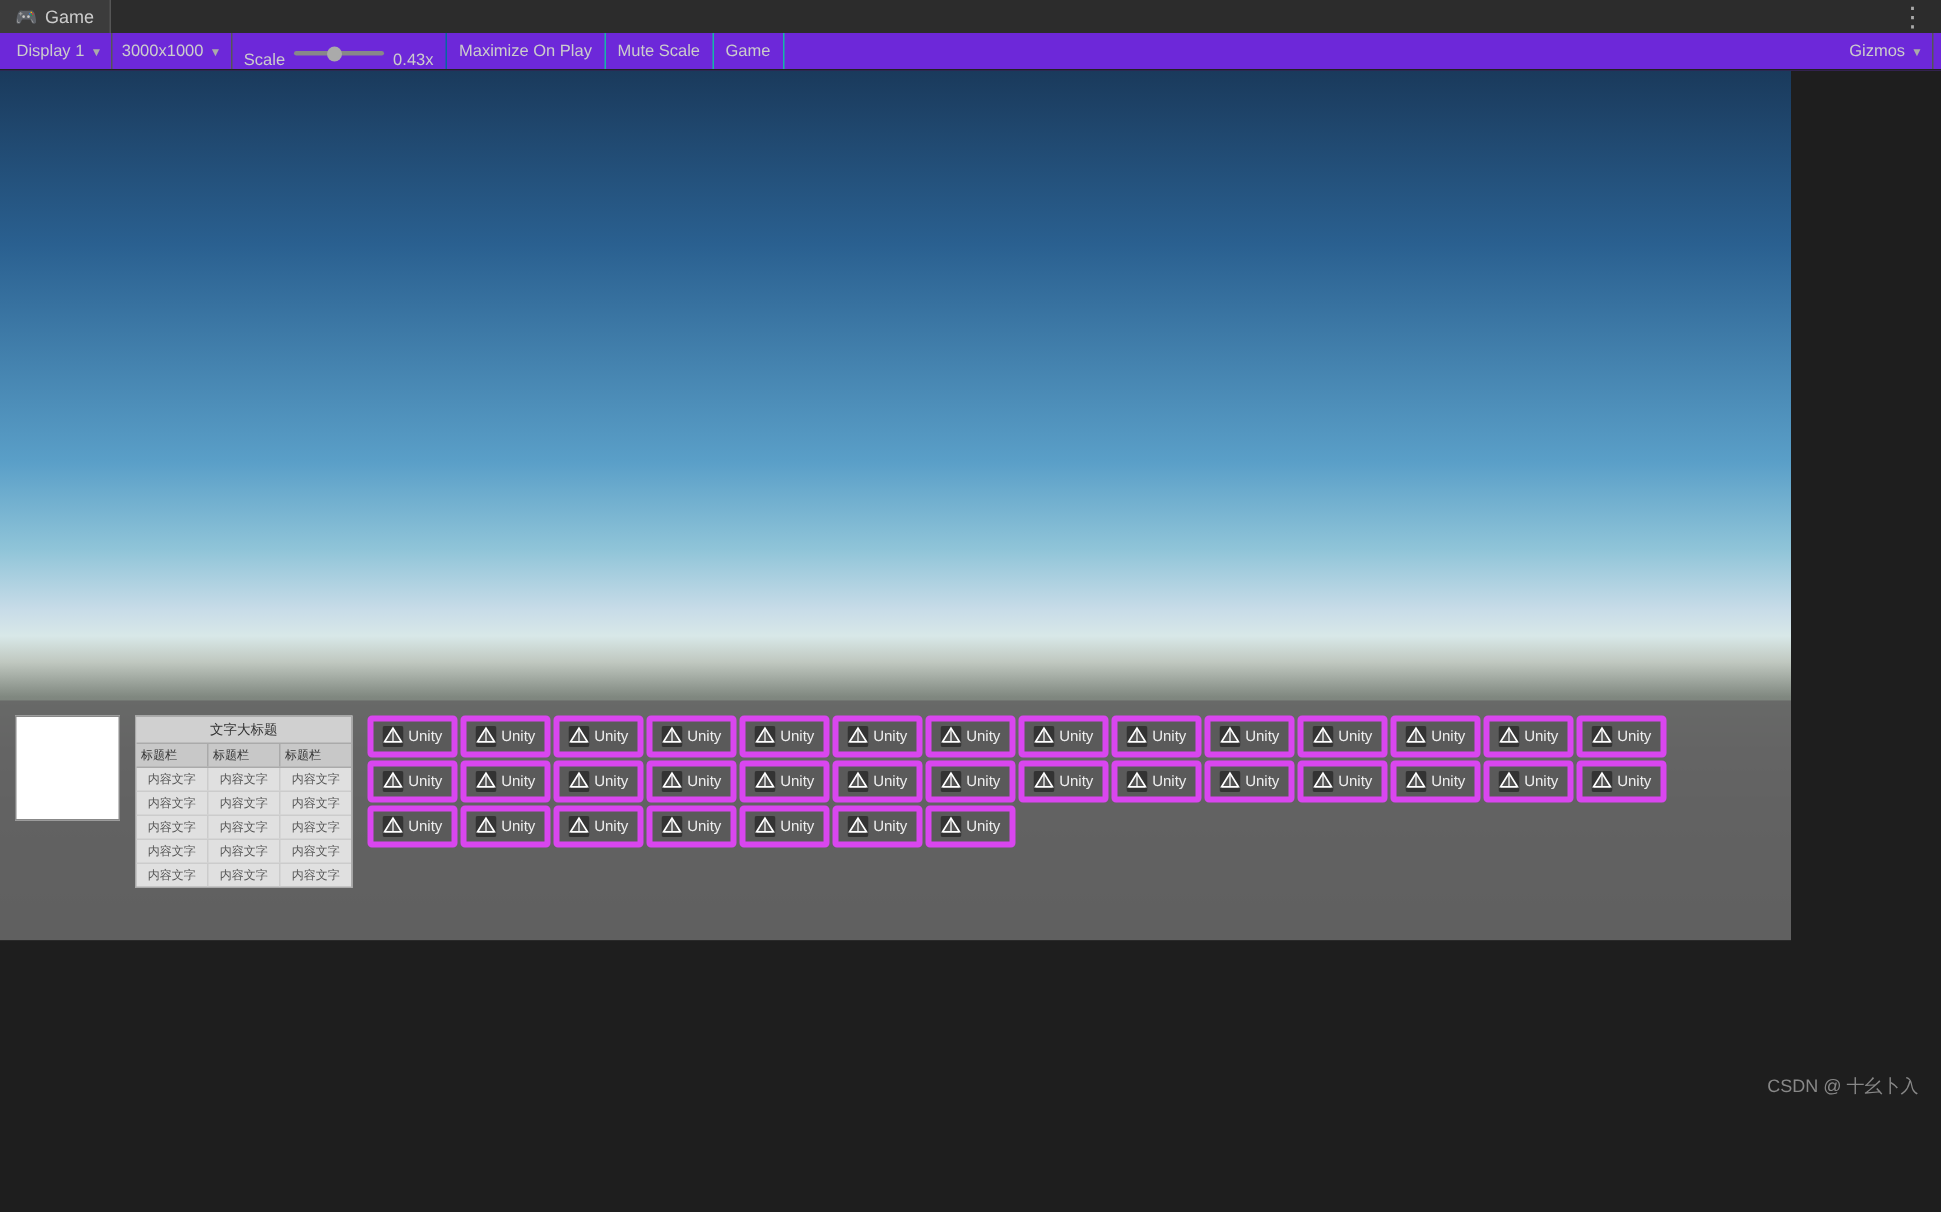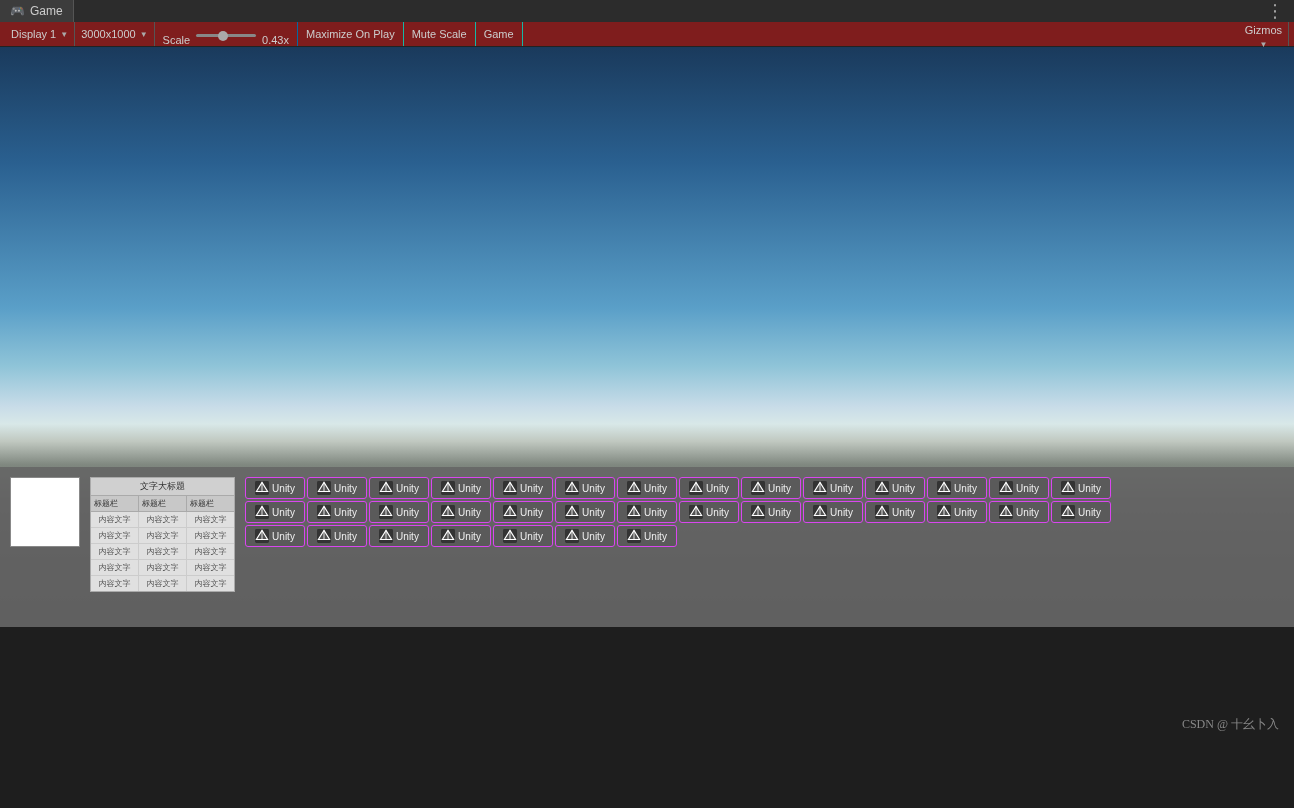--- a/index.html
+++ b/index.html
@@ -36,21 +36,21 @@
       color: #aaa;
       font-size: 18px;
       cursor: pointer;
       display: flex;
       align-items: center;
     }
 
     
     .toolbar {
       height: 25px;
-      background: #7f1d1d;
+      background: #6d28d9;
       display: flex;
       align-items: center;
       padding: 0 5px;
       gap: 0;
       border-bottom: 1px solid #222;
     }
     .toolbar-item {
       padding: 2px 8px;
       color: #ccc;
       font-size: 11px;
@@ -100,27 +100,26 @@
       height: 10px;
       border-radius: 50%;
       background: #aaa;
       cursor: pointer;
     }
     .toolbar-end {
       margin-left: auto;
       display: flex;
       align-items: center;
       height: 100%;
-      flex-direction: column;
     }
 
     
     .game-view {
       position: relative;
-      width: 1294px;
+      width: 1194px;
       height: 580px;
       overflow: hidden;
     }
 
     
     .sky-bg {
       position: absolute;
       top: 0; left: 0; right: 0; bottom: 0;
       background: linear-gradient(
         180deg,
@@ -216,41 +215,40 @@
       display: flex;
       gap: 2px;
       flex-wrap: nowrap;
     }
     .unity-btn {
       display: flex;
       align-items: center;
       justify-content: center;
       gap: 3px;
       background: #5a5a5a;
-      border: 1px solid #d946ef;
+      border: 4px solid #d946ef;
       border-radius: 3px;
       padding: 3px 6px;
       cursor: pointer;
       white-space: nowrap;
       color: #eee;
       font-size: 10px;
       min-width: 60px;
     }
     .unity-logo {
       width: 14px;
       height: 14px;
       flex-shrink: 0;
     }
 
     
     .bottom-area {
       height: 121px;
       background: #1e1e1e;
       position: relative;
-      font-family: Liberation Serif, serif;
     }
     .csdn-watermark {
       position: absolute;
       bottom: 15px;
       right: 15px;
       color: #888;
       font-size: 12px;
     }
   </style>
 </head>

